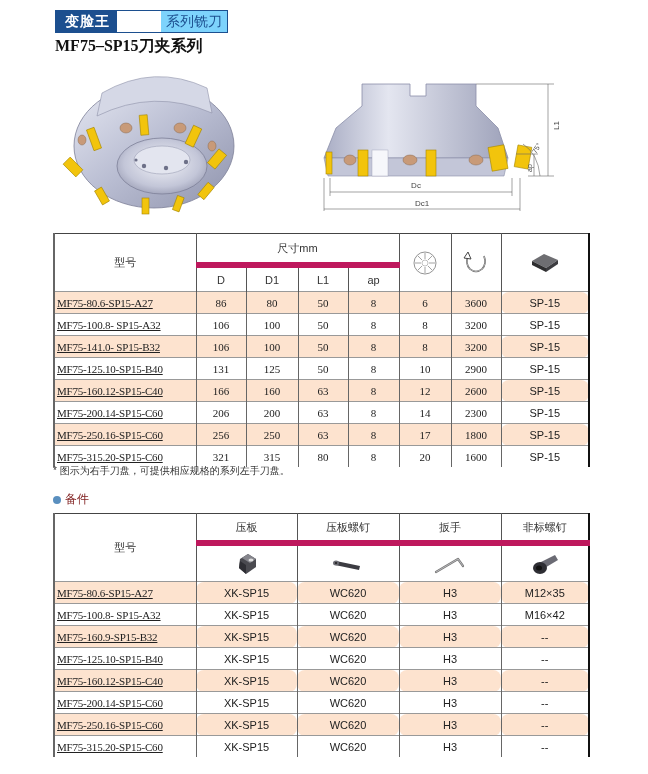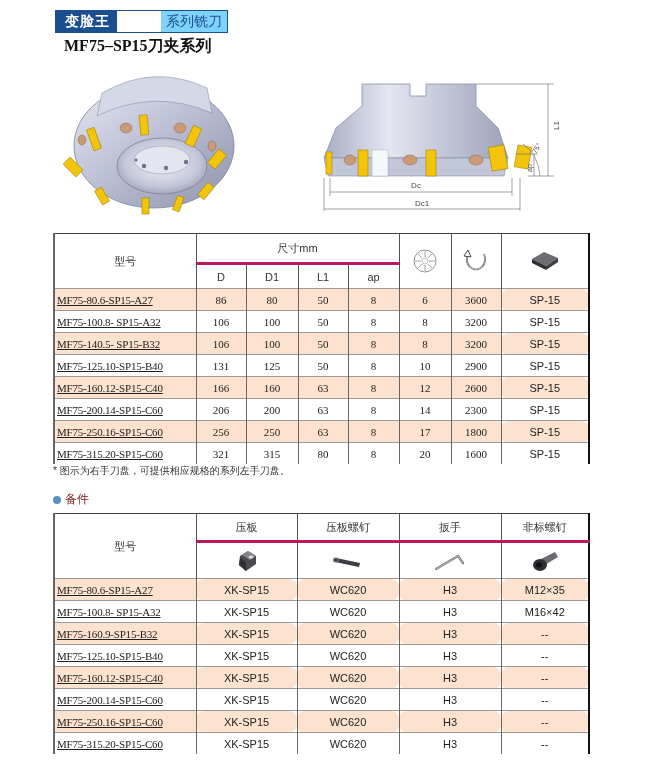--- a/index.html
+++ b/index.html
@@ -1,30 +1,30 @@
 <!DOCTYPE html>
 <html><head>
 <meta charset="utf-8">
 <style>
   html, body { margin:0; padding:0; background:#ffffff; }
   body { width:648px; height:774px; position:relative; overflow:hidden; font-family:"Liberation Sans", "DejaVu Sans", sans-serif; color:#222; }
   .banner { position:absolute; left:55px; top:10px; height:21px; display:flex; border:1px solid #1c4f8f;gap:44px; }
   .banner .b1 { background:#1c4f8f; color:#fff; font-weight:bold; font-size:14px; line-height:21px; padding:0 7px 0 9px; letter-spacing:1px; }
   .banner .b2 { background:#7dd3fc; color:#1c4f8f; font-size:14px; line-height:21px; padding:0 5px; }
-  .title { position:absolute; left:55px; top:36px; font-family:"Liberation Serif", "DejaVu Serif", serif; font-weight:bold; font-size:16px; color:#111;margin-left:9px; }
+  .title { position:absolute; left:55px; top:36px; font-family:"Liberation Serif", "DejaVu Serif", serif; font-weight:bold; font-size:16px; color:#111; }
   .img-left { position:absolute; left:62px; top:58px; width:178px; height:160px; }
   .img-right { position:absolute; left:318px; top:66px; width:264px; height:150px; }
 
   table { border-collapse:collapse; position:absolute; table-layout:fixed; }
   td, th { padding:0; font-weight:normal; }
   #t1 { left:53px; top:233px; width:535px; border-left:2px solid #666; border-right:2px solid #111; }
   #t2 { left:53px; top:513px; width:535px; border-left:2px solid #666; border-right:2px solid #111; }
   .hdr td { border-top:1px solid #444; text-align:center; font-size:11px; color:#333; vertical-align:middle; }
   .hdr td.v { border-right:1px solid #555; }
-  .hdr td.bt { border-bottom:3px solid #be185d; }
+  .hdr td.bt { border-bottom:6px solid #be185d; }
   .row td { height:21px; border-top:1px solid #999; border-right:1px solid #666; font-family:"Liberation Serif", "DejaVu Serif", serif; font-size:11px; text-align:center; color:#222; vertical-align:middle; }
   .row td:last-child { border-right:none; }
   .row td.model { text-align:left; padding-left:2px; font-size:11px; letter-spacing:-0.2px;text-decoration:underline; }
   .row td.sans { font-family:"Liberation Sans", "DejaVu Sans", sans-serif; font-size:11px;border-radius:8px; }
   .row.alt td { background:#fde3cf; }
   .row.last td { border-bottom:none; }
   .foot { position:absolute; left:53px; top:464px; font-size:10px; color:#333; }
   .sect { position:absolute; left:53px; top:491px; font-size:12px; color:#7f1d1d; display:flex; align-items:center; }
   .sect .dot { width:8px; height:8px; border-radius:50%; background:#5a8fbf; margin-right:4px; }
   .icon { display:inline-block; vertical-align:middle; }
@@ -189,21 +189,21 @@
     <td class="model">MF75-100.8- SP15-A32</td>
     <td>106</td>
     <td>100</td>
     <td>50</td>
     <td>8</td>
     <td>8</td>
     <td>3200</td>
     <td class="sans">SP-15</td>
   </tr>
   <tr class="row alt">
-    <td class="model">MF75-140.5- SP15-B32</td>
+    <td class="model">MF75-141.0- SP15-B32</td>
     <td>106</td>
     <td>100</td>
     <td>50</td>
     <td>8</td>
     <td>8</td>
     <td>3200</td>
     <td class="sans">SP-15</td>
   </tr>
   <tr class="row">
     <td class="model">MF75-125.10-SP15-B40</td>

